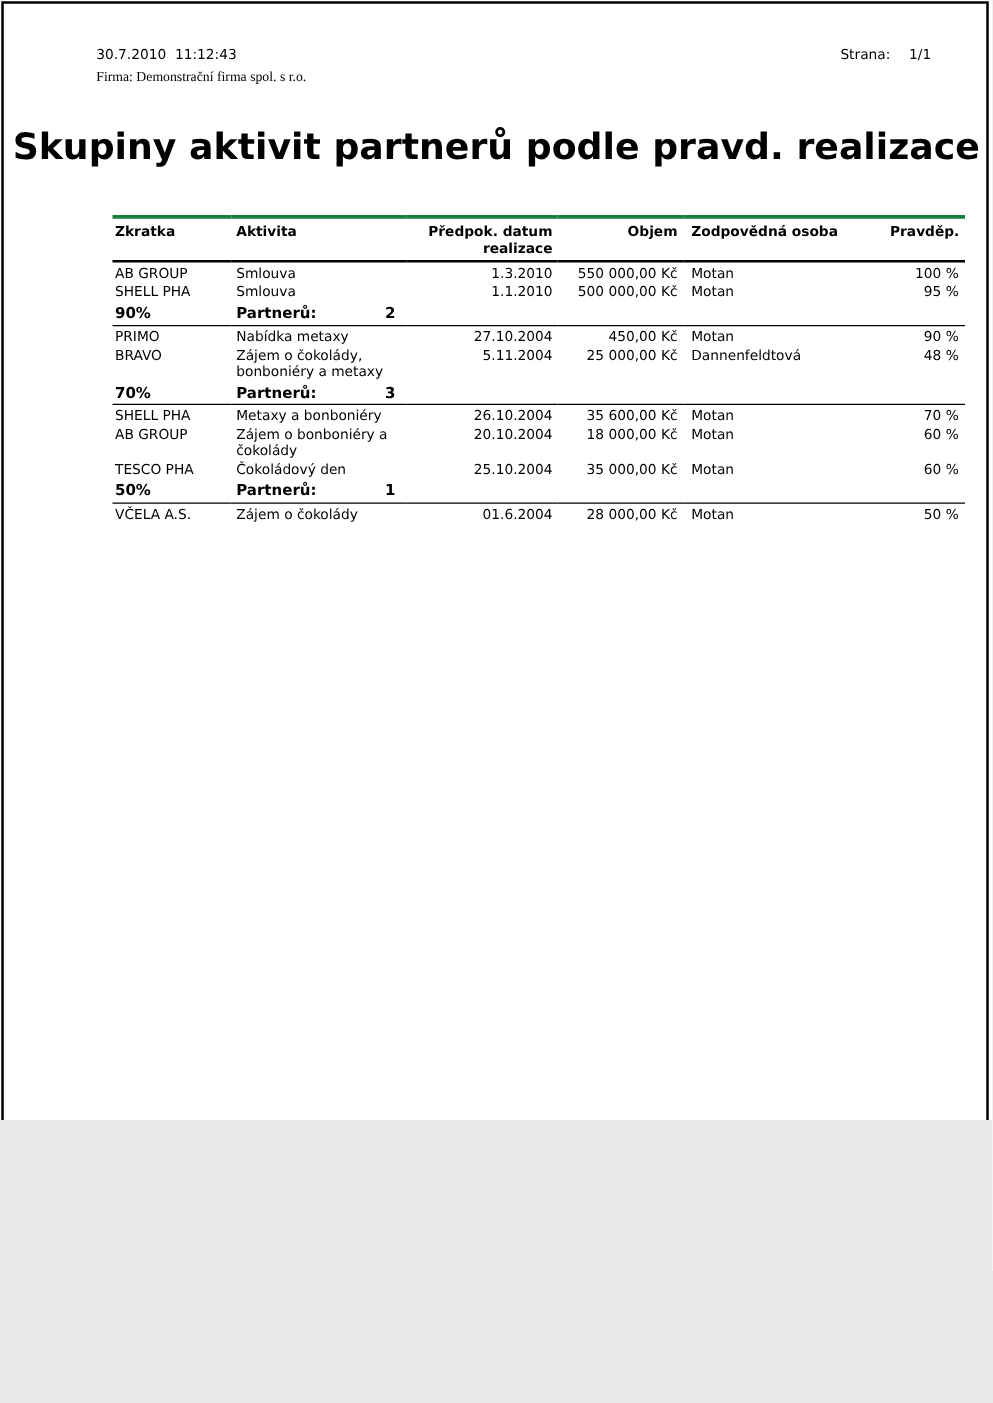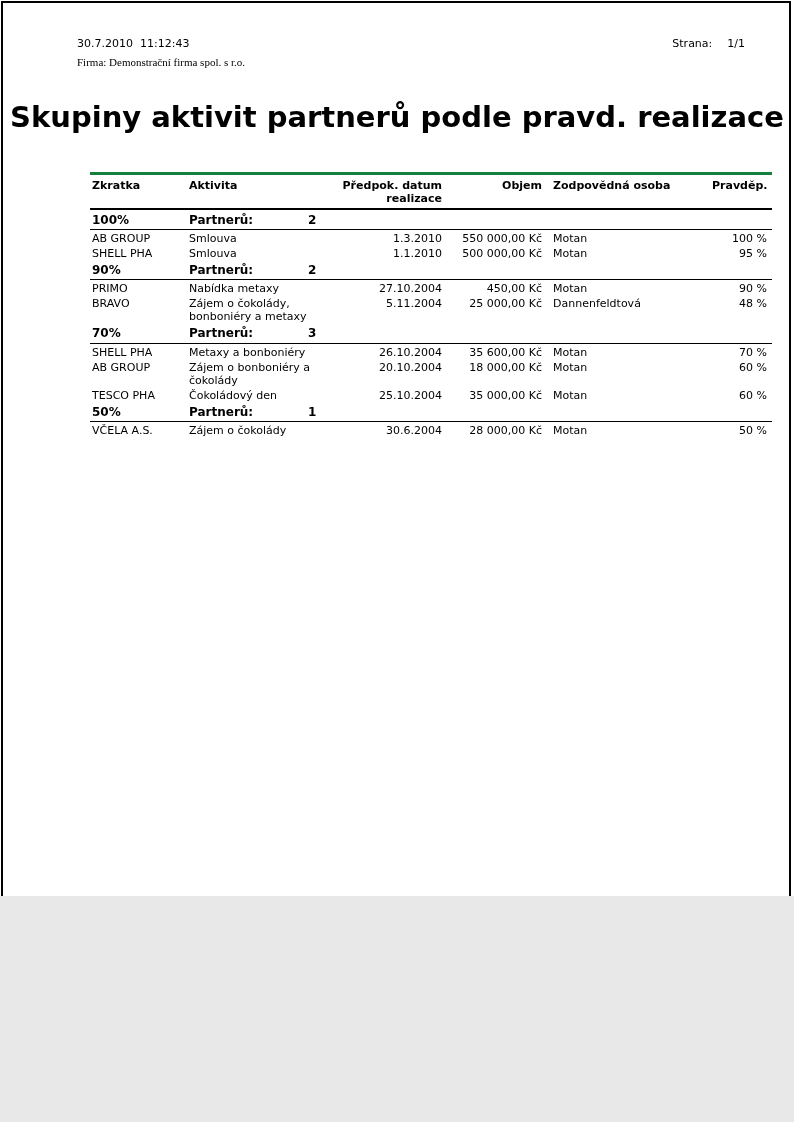--- a/index.html
+++ b/index.html
@@ -120,27 +120,20 @@
           <div>Předpok. datum</div>
           <div>realizace</div>
         </th>
         <th class="right h4">Objem</th>
         <th class="h5">Zodpovědná osoba</th>
         <th class="right h6">Pravděp.</th>
       </tr>
     </thead>
     <tbody>
 
-      <tr class="group-row">
-        <td colspan="6">
-          <span class="g-label">100%</span>
-          <span class="g-partners">Partnerů:</span>
-          <span class="g-count">2</span>
-        </td>
-      </tr>
       <tr>
         <td class="c1">AB GROUP</td>
         <td class="c2">Smlouva</td>
         <td class="c3">1.3.2010</td>
         <td class="c4">550 000,00 Kč</td>
         <td class="c5">Motan</td>
         <td class="c6">100 %</td>
       </tr>
       <tr>
         <td class="c1">SHELL PHA</td>
@@ -210,21 +203,21 @@
       <tr class="group-row">
         <td colspan="6">
           <span class="g-label">50%</span>
           <span class="g-partners">Partnerů:</span>
           <span class="g-count">1</span>
         </td>
       </tr>
       <tr>
         <td class="c1">VČELA A.S.</td>
         <td class="c2">Zájem o čokolády</td>
-        <td class="c3">30.6.2004</td>
+        <td class="c3">01.6.2004</td>
         <td class="c4">28 000,00 Kč</td>
         <td class="c5">Motan</td>
         <td class="c6">50 %</td>
       </tr>
 
     </tbody>
   </table>
 </div>
 
 </body></html>

